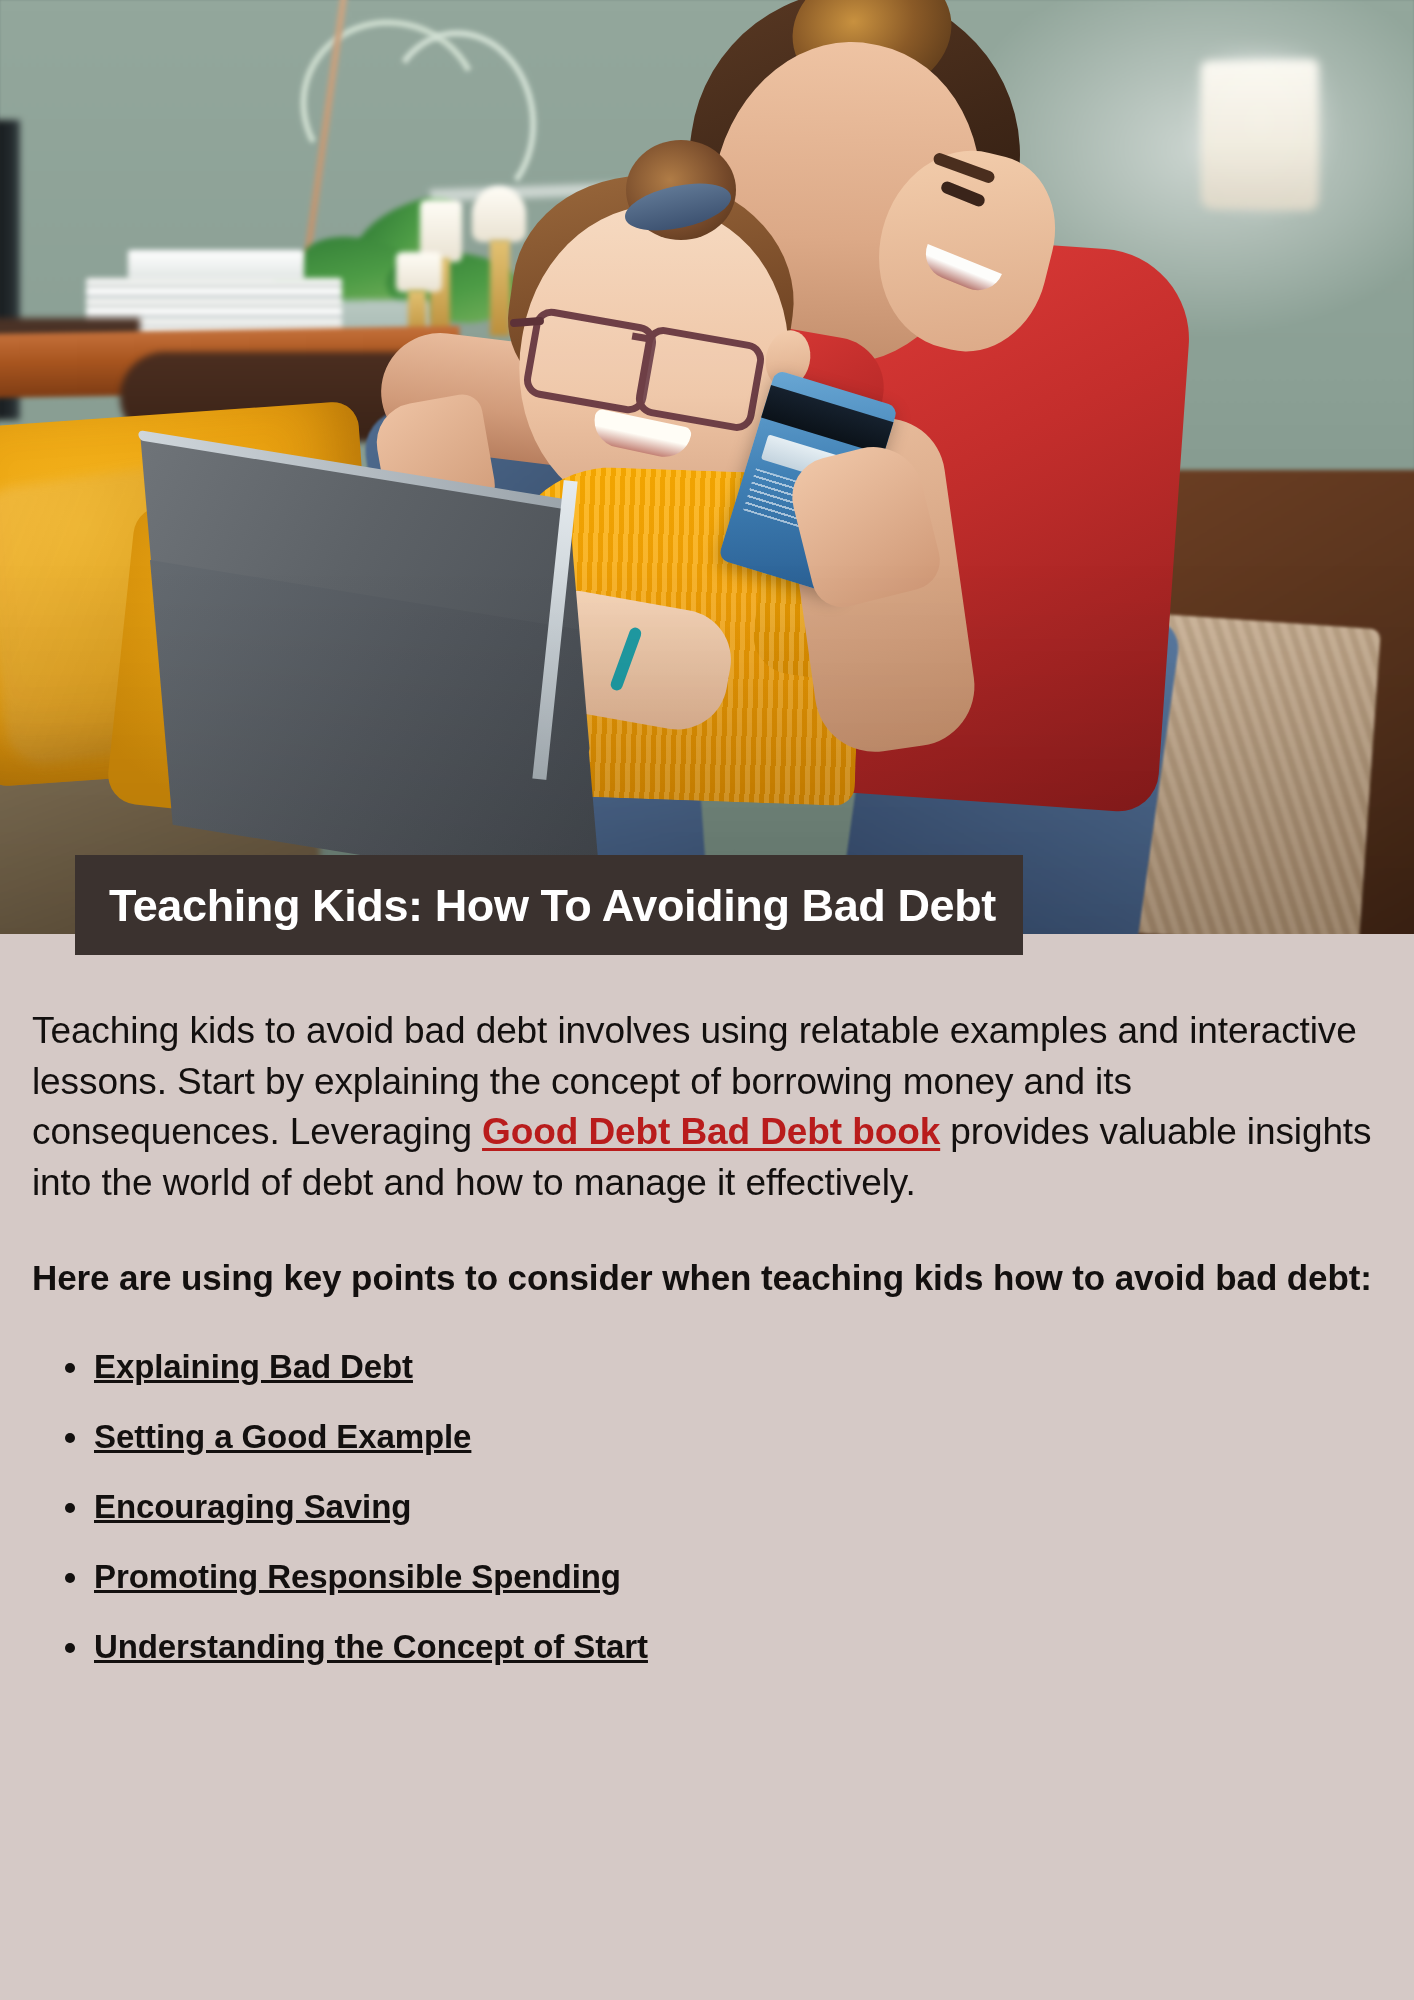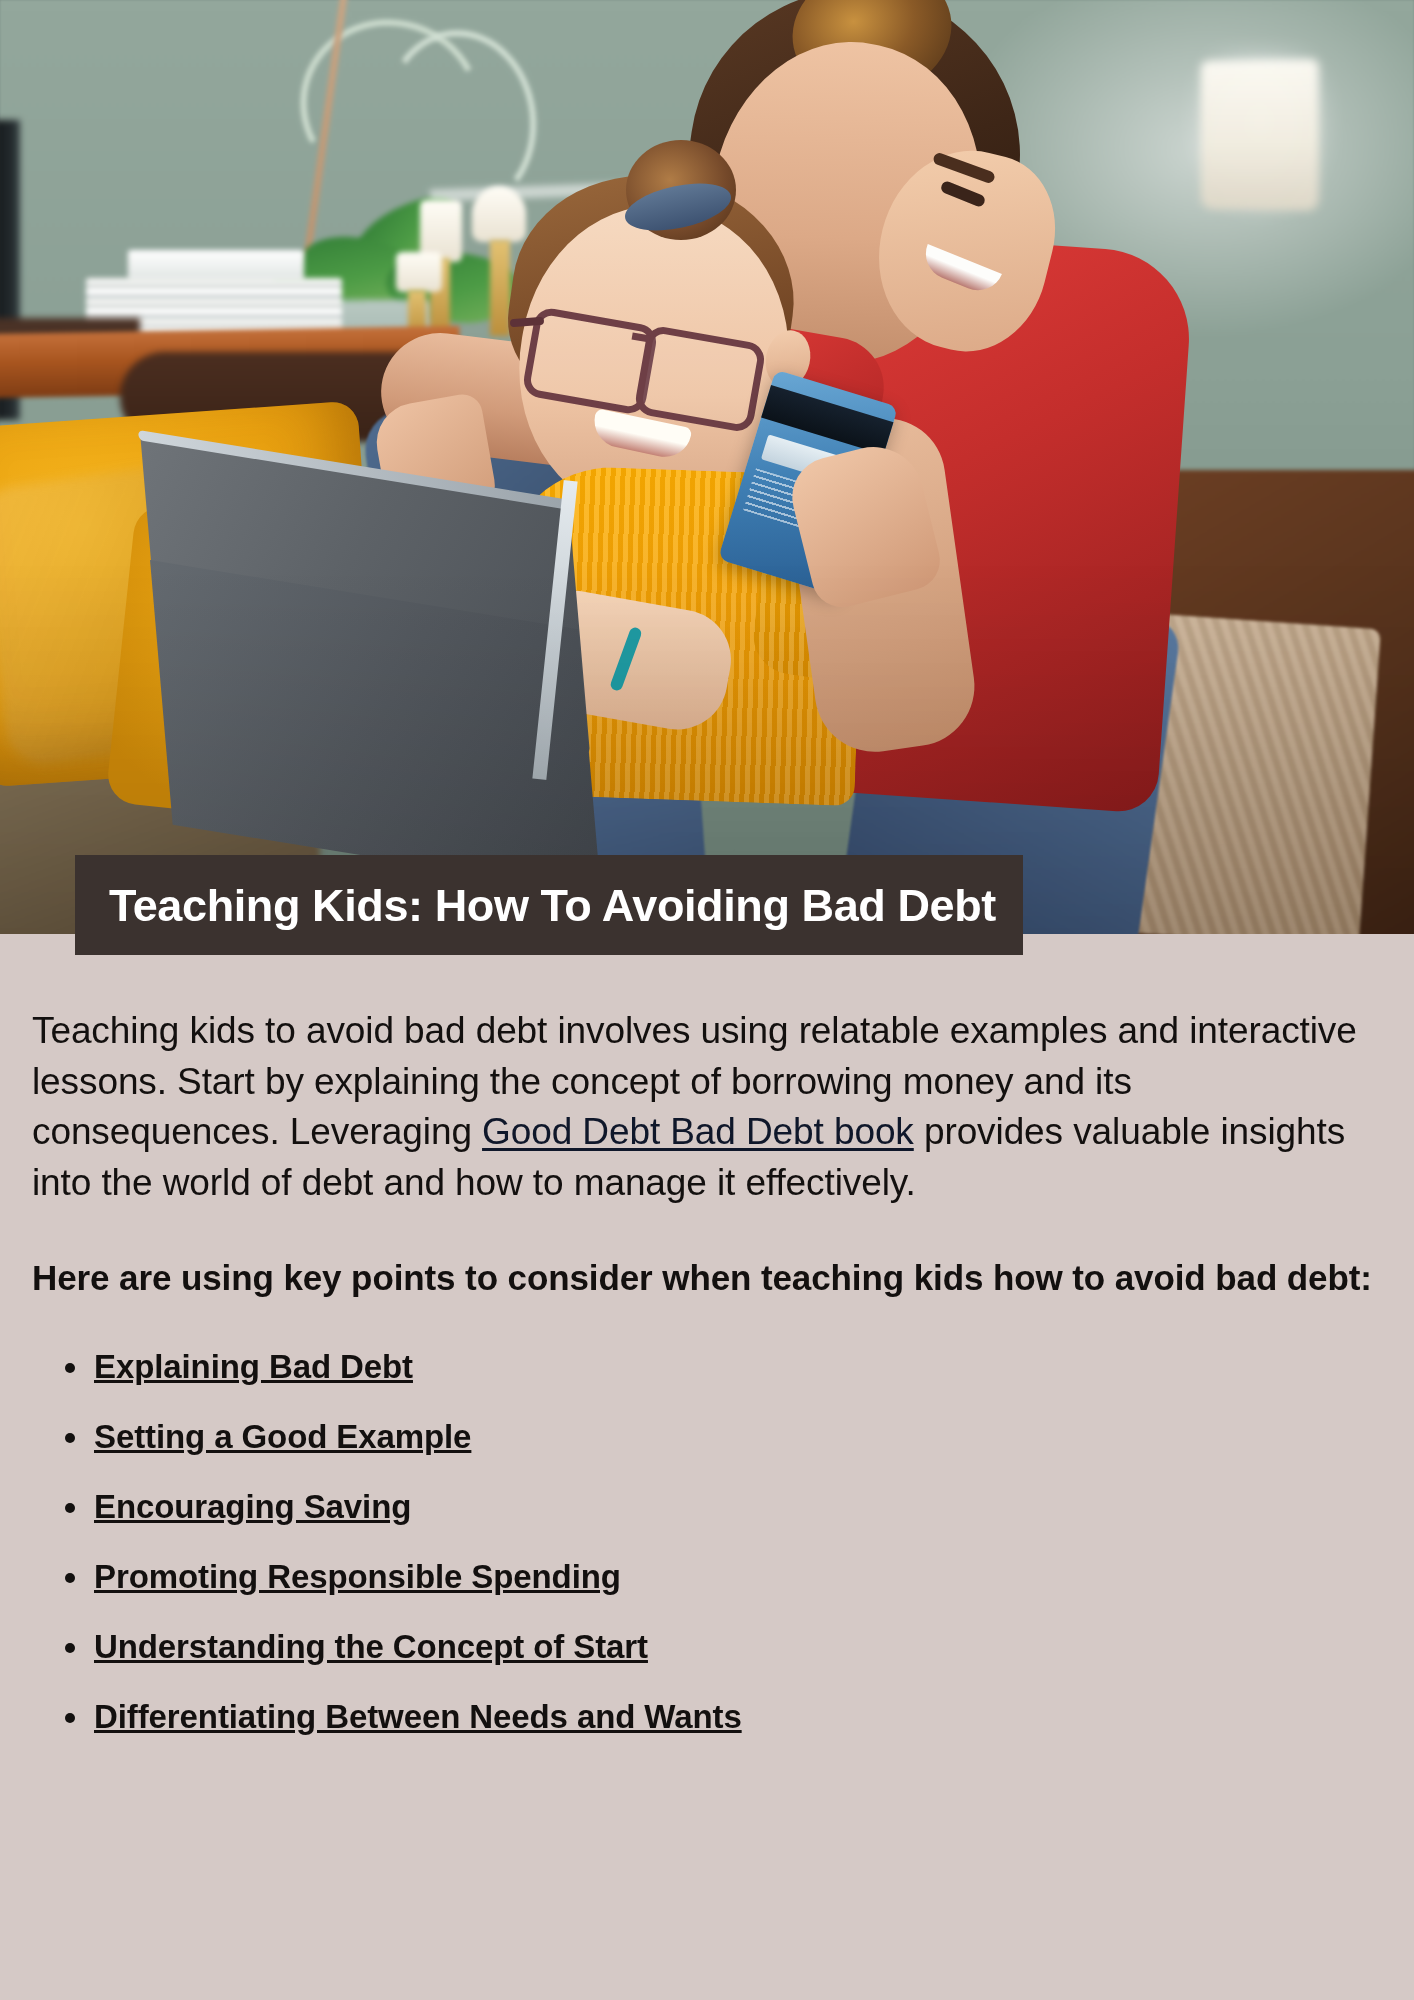--- a/index.html
+++ b/index.html
@@ -599,24 +599,24 @@
   }
   .para {
     margin: 0 0 44px 0;
     color: #13100f;
     font-size: 37px;
     line-height: 1.37;
     font-weight: normal;
     letter-spacing: -0.1px;
   }
   .para .booklink {
-    font-weight: normal;
+    font-weight: bold;
     text-decoration: underline;
     text-underline-offset: 4px;
-    color: #0f172a;
+    color: #b91c1c;
     cursor: pointer;
   }
   .subhead {
     margin: 0 0 46px 0;
     color: #13100f;
     font-size: 35px;
     line-height: 1.45;
     font-weight: bold;
     letter-spacing: -0.1px;
   }
@@ -747,17 +747,16 @@
     <p class="para"><span>Teaching kids to avoid bad debt involves using relatable examples and interactive lessons. Start by explaining the concept of borrowing money and its consequences. Leveraging </span><a class="booklink" href="#">Good Debt Bad Debt book</a><span> provides valuable insights into the world of debt and how to manage it effectively.</span></p>
 
     <p class="subhead">Here are using key points to consider when teaching kids how to avoid bad debt:</p>
 
     <ul class="points">
       <li>Explaining Bad Debt</li>
       <li>Setting a Good Example</li>
       <li>Encouraging Saving</li>
       <li>Promoting Responsible Spending</li>
       <li>Understanding the Concept of Start</li>
-      <li>Differentiating Between Needs and Wants</li>
     </ul>
 
   </div>
 </div>
 
 </body></html>

